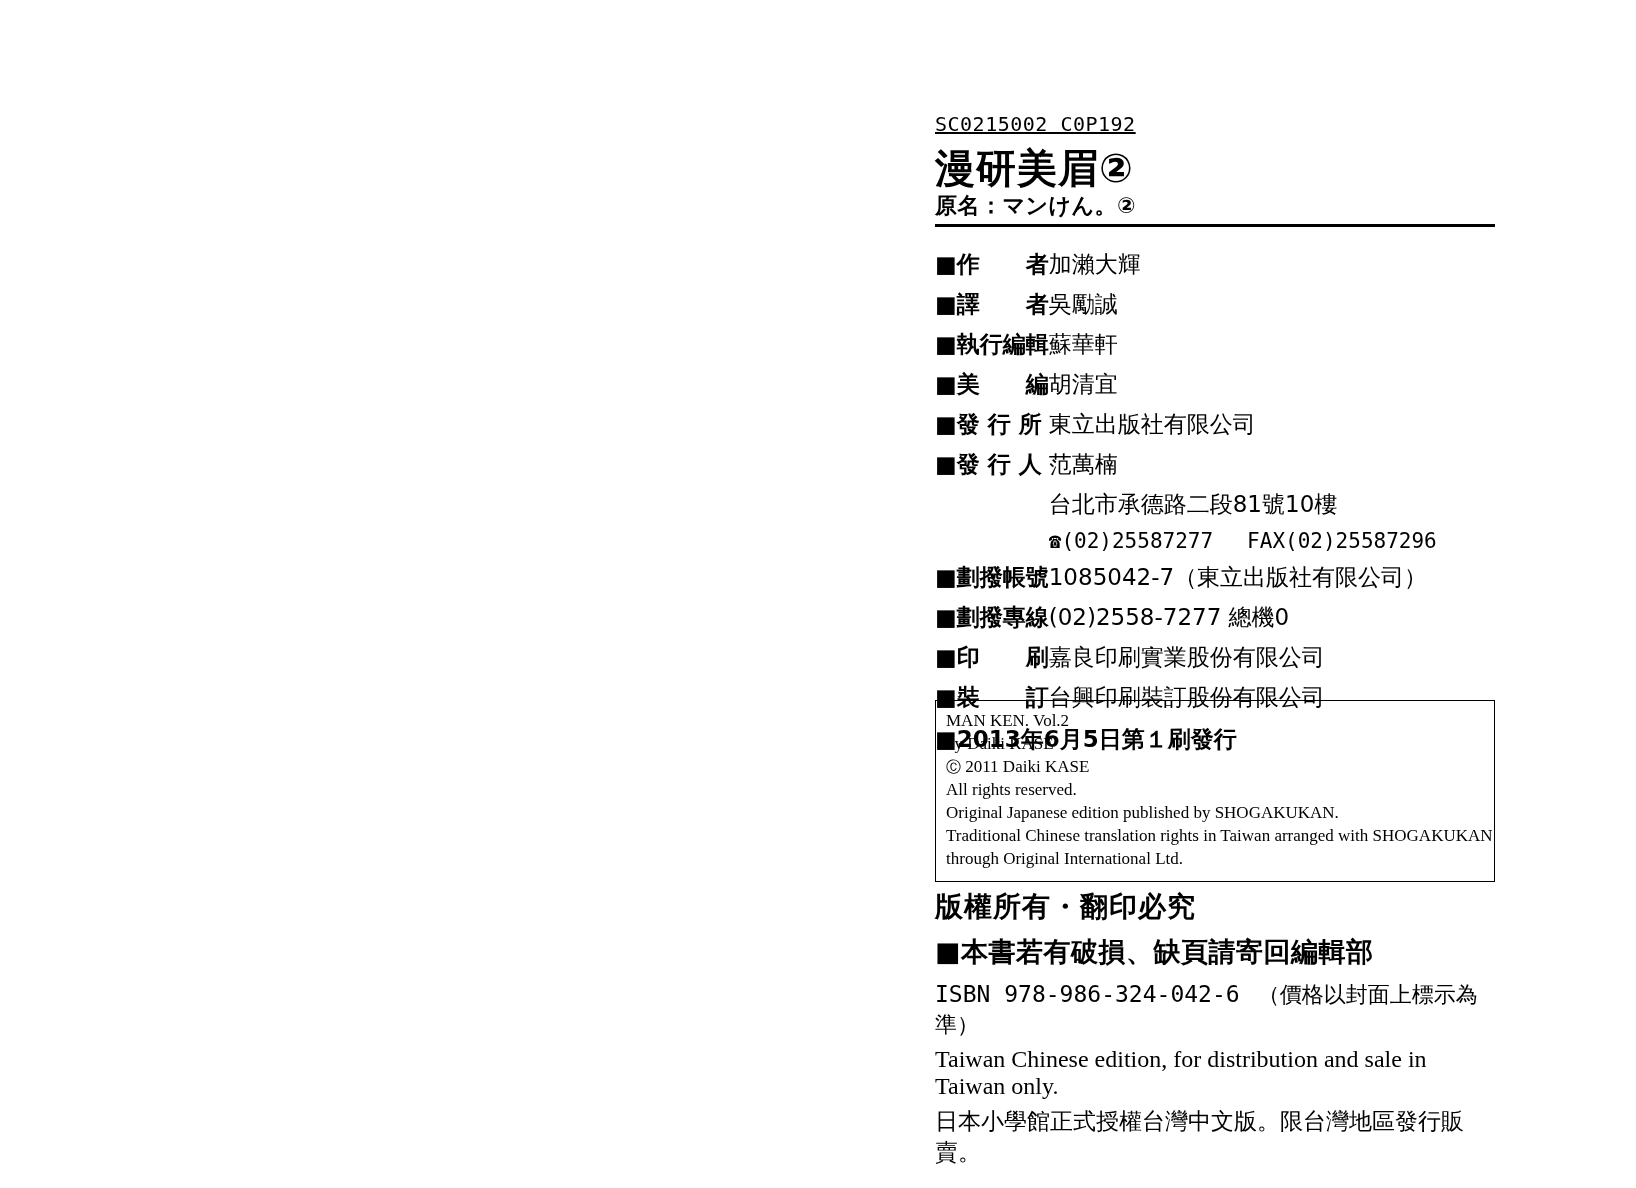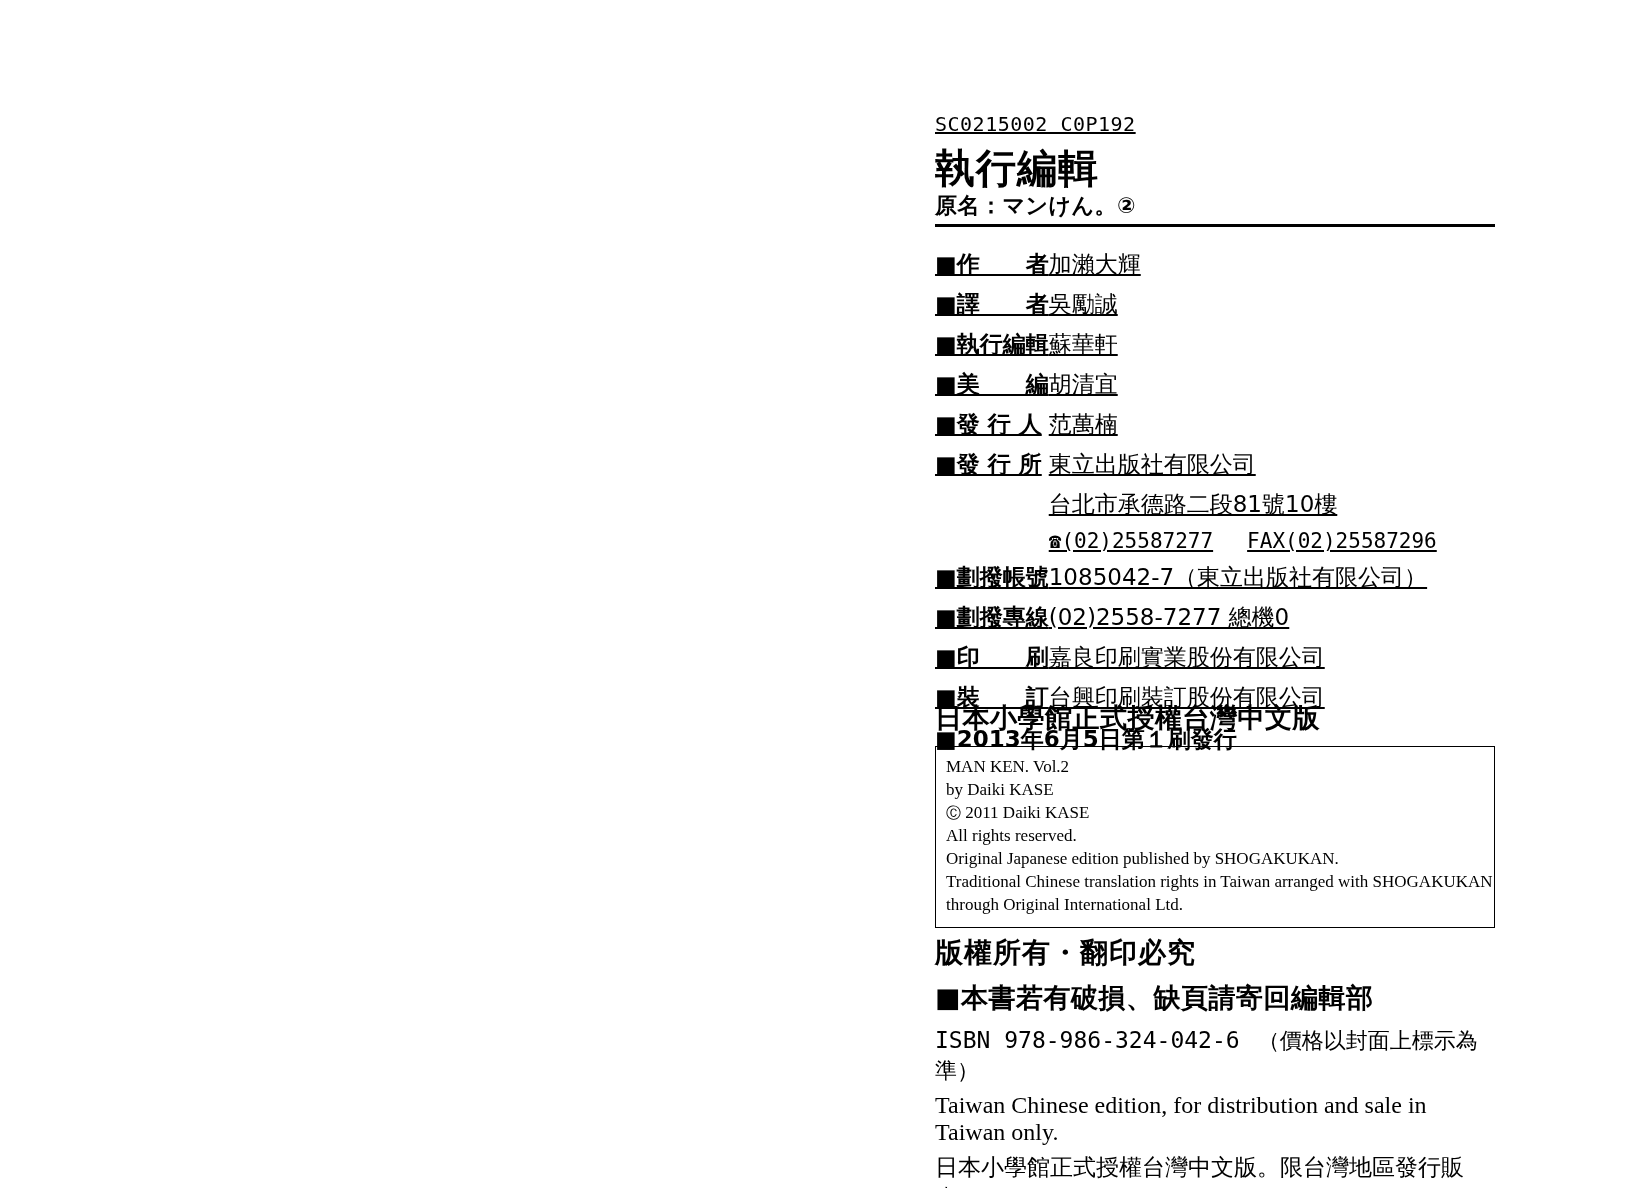--- a/index.html
+++ b/index.html
@@ -53,21 +53,20 @@
   }
   .rule {
     border-bottom: 3px solid #000;
     margin-top: 6px;
     margin-bottom: 22px;
     width: 100%;
   }
   table.credits {
     border-collapse: collapse;
     font-size: 23px;
-    text-decoration: underline;
   }
   table.credits td {
     padding: 0 0 9px 0;
     vertical-align: top;
     white-space: nowrap;
   }
   td.lbl {
     font-family: "DejaVu Sans", sans-serif;
     font-weight: bold;
     font-size: 23px;
@@ -166,21 +165,21 @@
 </style>
 </head>
 <body>
 
 <div class="page">
 
   <div class="colophon">
 
     <div class="code-line">SC0215002 C0P192</div>
 
-    <div class="title-row">執行編輯</div>
+    <div class="title-row">漫研美眉②</div>
     <div class="subtitle-row">原名：マンけん。②</div>
 
     <div class="rule"></div>
 
     <table class="credits">
       <tbody>
           <tr>
         <td class="lbl">■作　　者</td>
         <td class="val">加瀨大輝</td>
       </tr>
@@ -190,26 +189,26 @@
       </tr>
       <tr>
         <td class="lbl">■執行編輯</td>
         <td class="val">蘇華軒</td>
       </tr>
       <tr>
         <td class="lbl">■美　　編</td>
         <td class="val">胡清宜</td>
       </tr>
       <tr>
+        <td class="lbl">■發 行 所</td>
+        <td class="val">東立出版社有限公司</td>
+      </tr>
+      <tr>
         <td class="lbl">■發 行 人</td>
         <td class="val">范萬楠</td>
-      </tr>
-      <tr>
-        <td class="lbl">■發 行 所</td>
-        <td class="val">東立出版社有限公司</td>
       </tr>
       <tr>
         <td class="lbl"></td>
         <td class="addr-line">台北市承德路二段81號10樓</td>
       </tr>
       <tr>
         <td class="lbl"></td>
         <td class="tel-line">
           <span>☎(02)25587277</span><span class="tel-gap"></span><span>FAX(02)25587296</span>
         </td>
@@ -232,21 +231,20 @@
       </tr>
     </tbody>
       </table>
 
     <div class="date-line">■2013年6月5日第１刷發行</div>
 
   </div>
 
   <div class="section2">
 
-    <div class="license-head">日本小學館正式授權台灣中文版</div>
 
     <div class="license-box">
       <div>MAN KEN. Vol.2</div>
       <div>by Daiki KASE</div>
       <div><span class="copyright-mark">Ⓒ</span> <span>2011 Daiki KASE</span></div>
       <div>All rights reserved.</div>
       <div>Original Japanese edition published by SHOGAKUKAN.</div>
       <div>Traditional Chinese translation rights in Taiwan arranged with SHOGAKUKAN</div>
       <div>through Original International Ltd.</div>
     </div>

